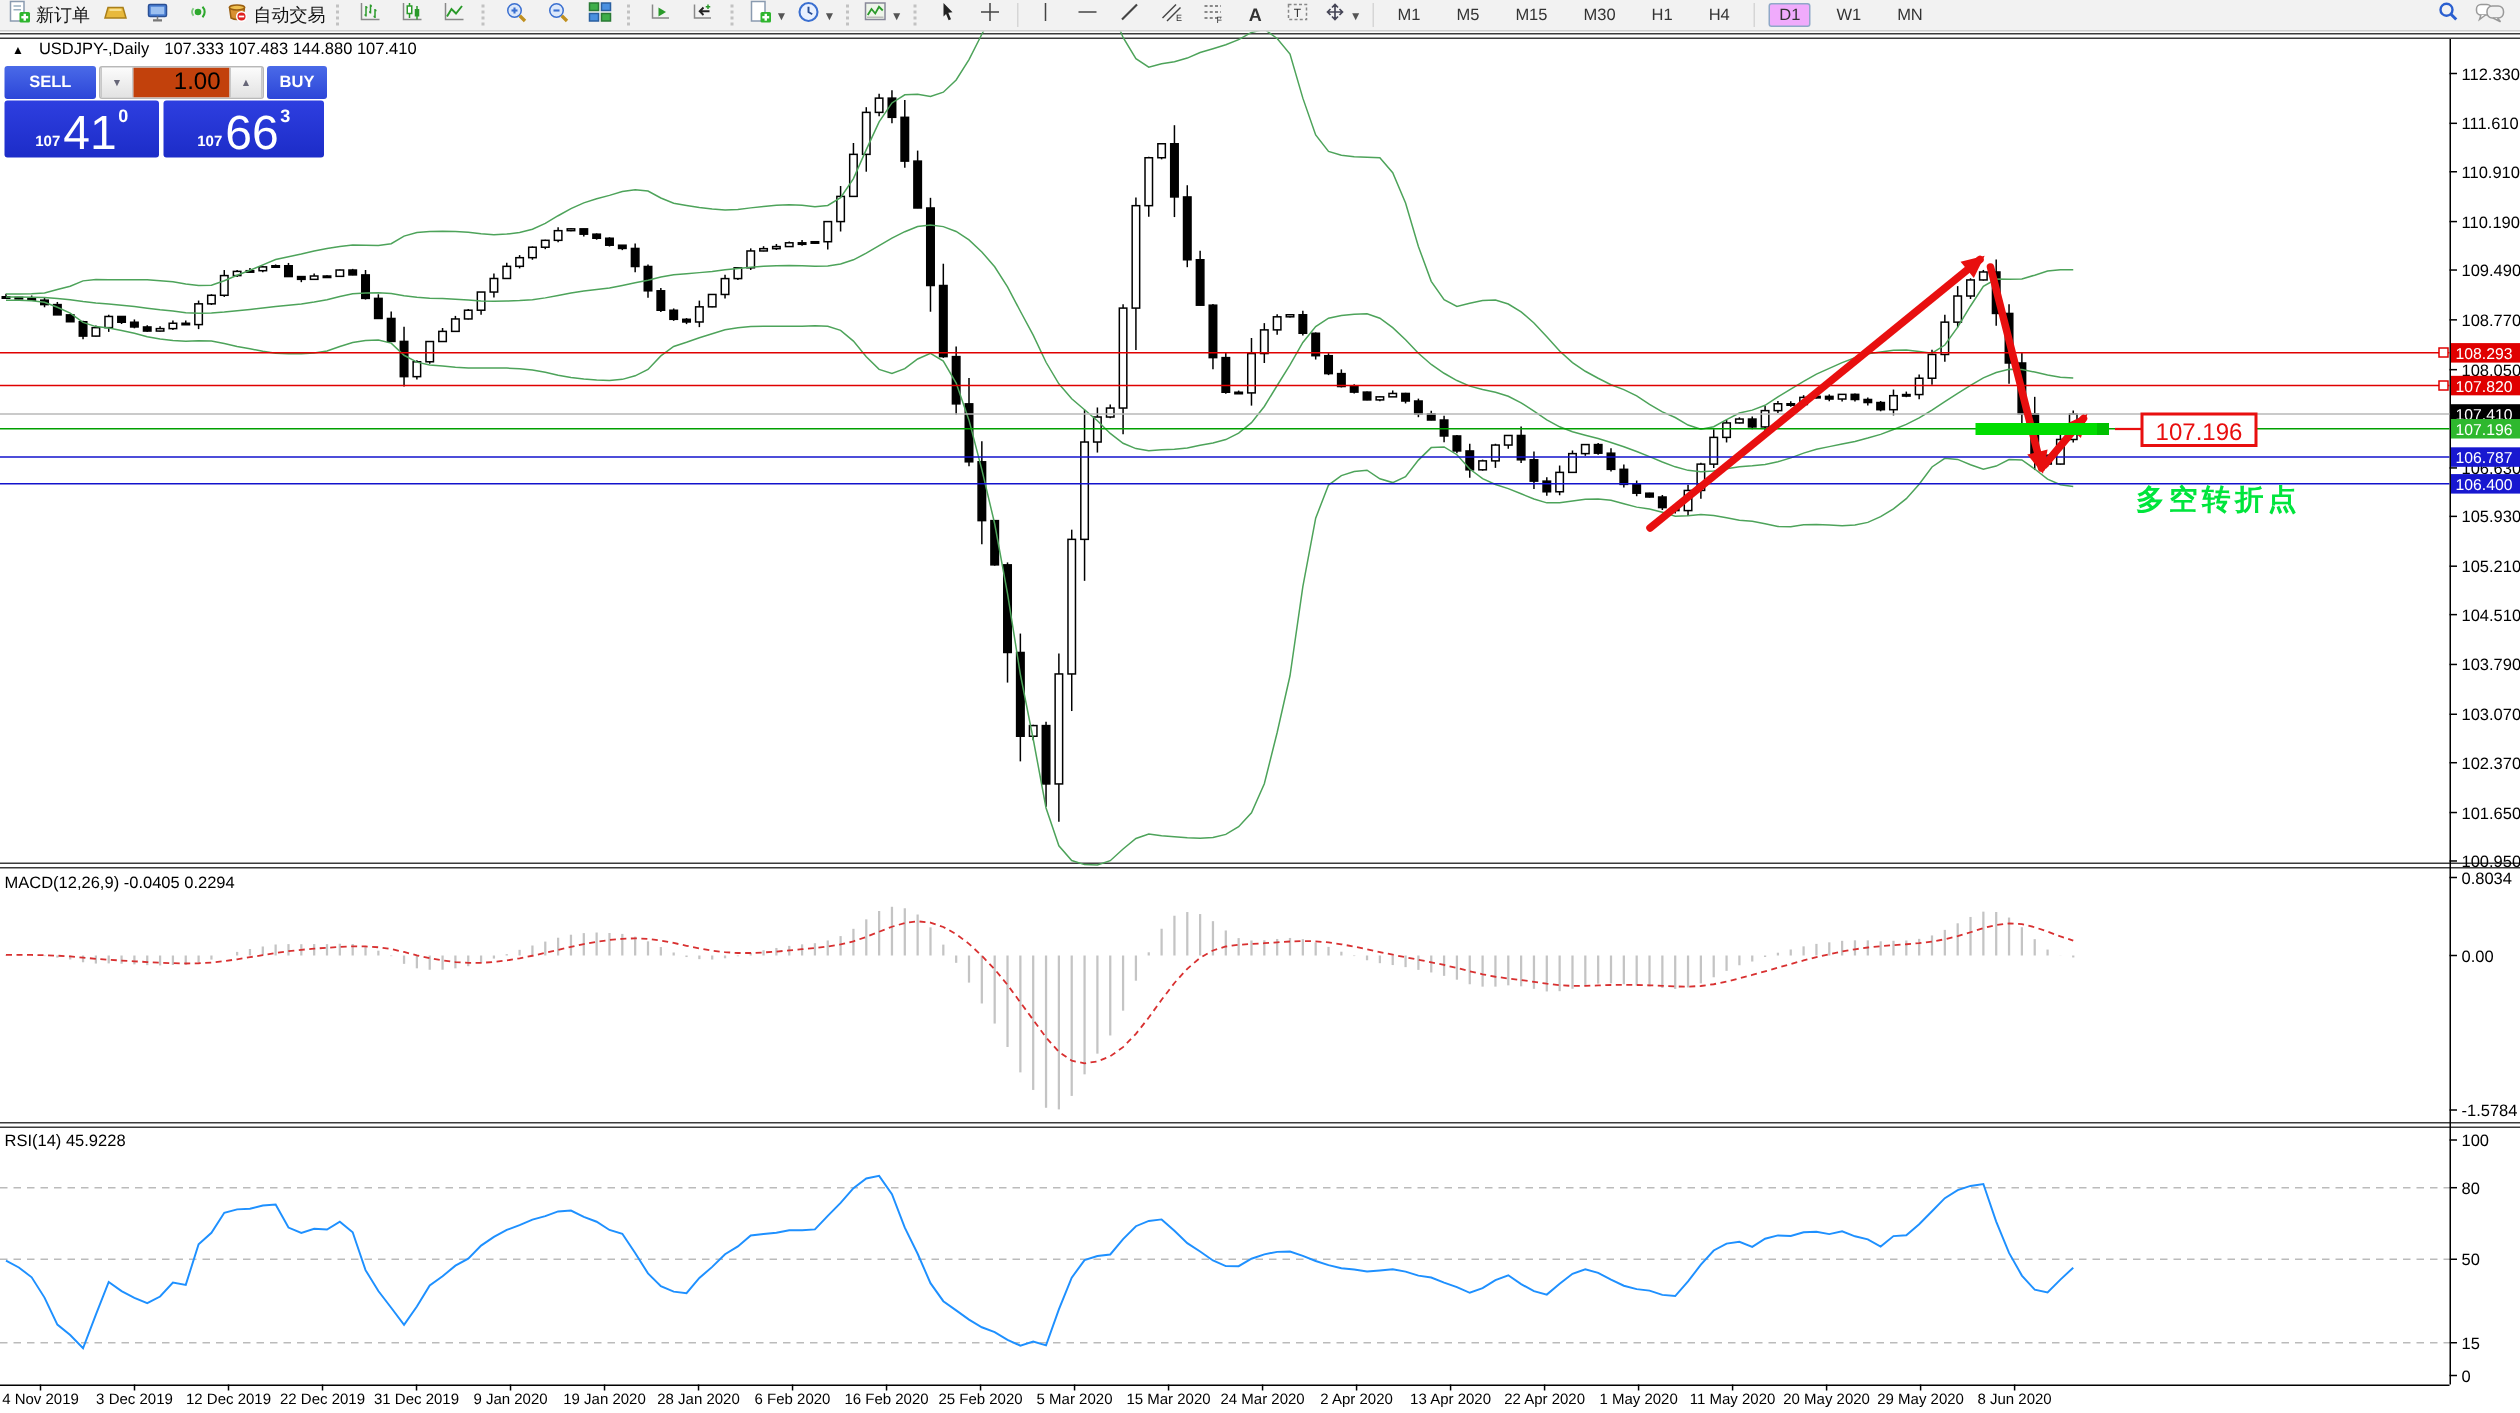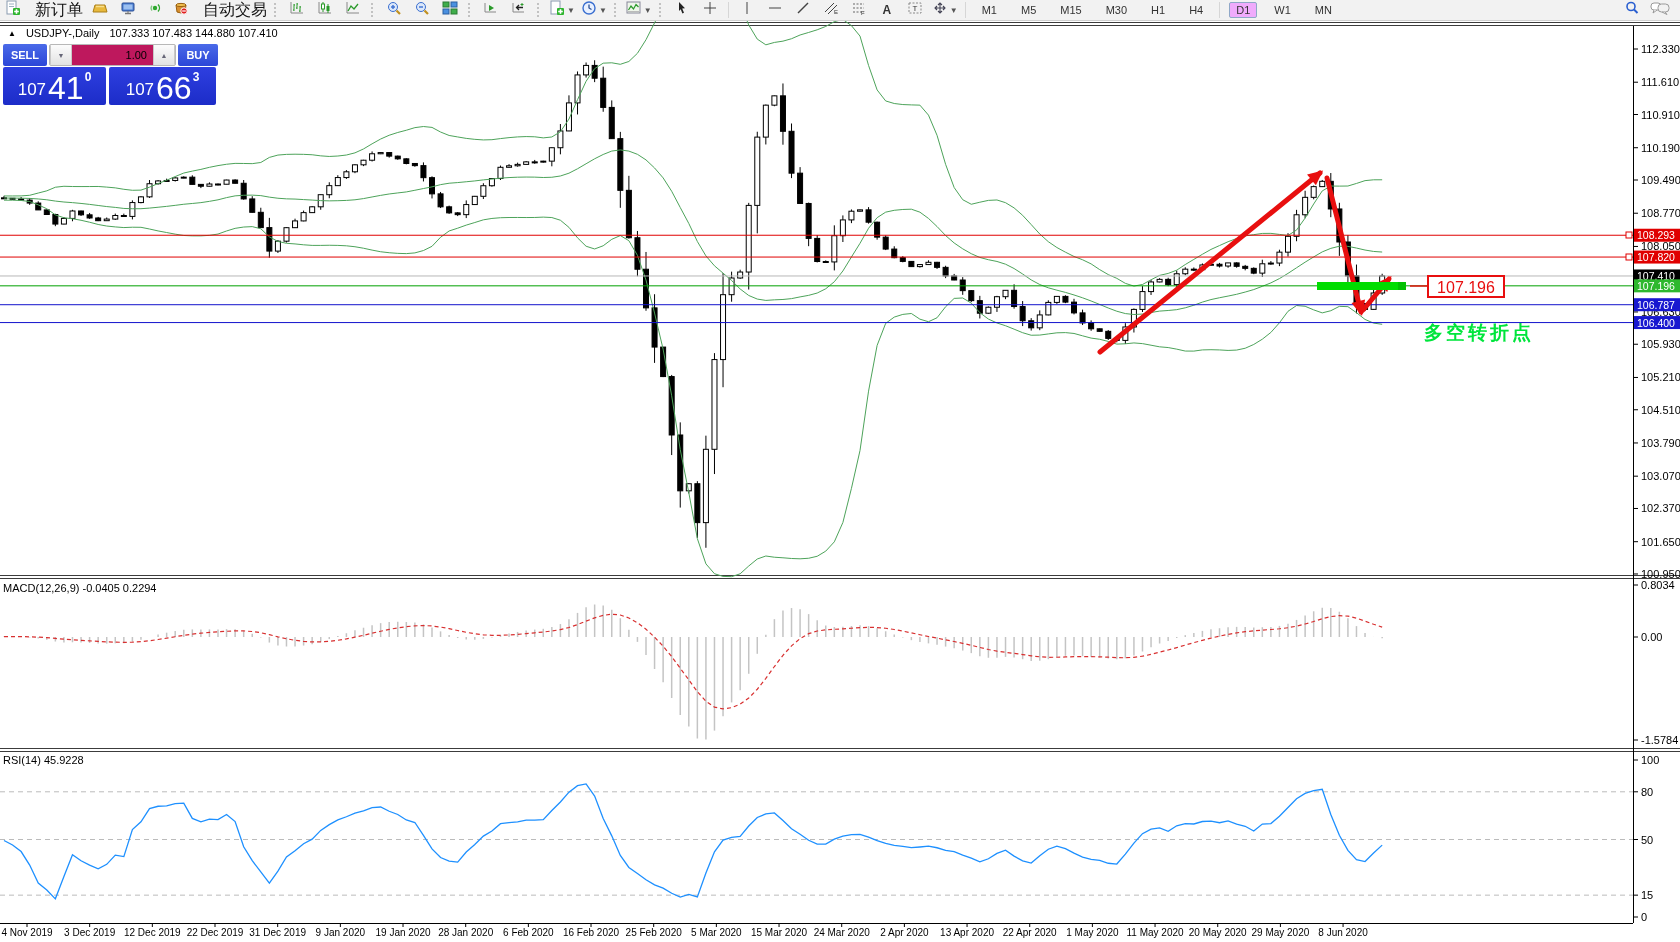--- a/index.html
+++ b/index.html
@@ -3,44 +3,44 @@
 <meta charset="utf-8">
 <style>
   html,body{margin:0;padding:0}
   body{width:1680px;height:942px;position:relative;overflow:hidden;background:#fff;
        font-family:"Liberation Sans","DejaVu Sans",sans-serif;}
   
   .toolbar{position:absolute;top:0;left:0;width:1680px;height:21px;background:#f2f2f2;
            border-bottom:1px solid #d0d0d0;display:flex;align-items:center;z-index:6;padding-left:2px;box-sizing:border-box}
   .tbtn{height:18px;min-width:22px;display:flex;align-items:center;justify-content:center;
         border:1px solid transparent;border-radius:2px;padding:0 2px;cursor:default}
-  .tbtn .lbl{font-size:16px;color:#111;margin-left:14px;white-space:nowrap}
+  .tbtn .lbl{font-size:12px;color:#111;margin-left:3px;white-space:nowrap}
   .dd{font-size:8px;color:#555;margin-left:2px}
   .grip{width:3px;height:14px;border-left:2px dotted #c2c2c2;margin:0 4px}
   .sep{width:1px;height:16px;background:#d6d6d6;margin:0 4px}
   .tf{font-size:11px;color:#333;padding:1px 6px;margin:0 5px;border:1px solid transparent;border-radius:2px}
   .tf.active{border-color:#8fa8c8;background:#f0abfc}
   .tb-right{margin-left:auto;display:flex;align-items:center;margin-right:6px}
   
   .chart-title{position:absolute;top:27px;left:8px;z-index:4;font-size:11px;color:#000;display:flex;gap:10px;align-items:center}
   .chart-title .tri{font-size:8px}
   
   .trade-panel{position:absolute;top:44px;left:3px;z-index:5;width:215px}
   .tp-row1{display:flex;height:22px}
-  .tp-btn{width:44px;background:linear-gradient(#4a6ae8,#2c46d8);color:#fff;font-size:11px;font-weight:bold;
+  .tp-btn{width:61px;background:linear-gradient(#4a6ae8,#2c46d8);color:#fff;font-size:11px;font-weight:bold;
           display:flex;align-items:center;justify-content:center;border-radius:2px}
   .tp-stepper{flex:1;display:flex;margin:0 2px;border:1px solid #b8b8b8;background:#efefef;border-radius:2px;overflow:hidden}
   .tp-step{width:20px;display:flex;align-items:center;justify-content:center;font-size:7px;color:#667;
            background:linear-gradient(#fcfcfc,#e2e2e2);border-right:1px solid #c8c8c8;border-left:1px solid #c8c8c8}
-  .tp-vol{flex:1;background:#be185d;font-size:11px;color:#000;display:flex;align-items:center;justify-content:flex-end;padding-right:6px}
+  .tp-vol{flex:1;background:#c2410c;font-size:16px;color:#000;display:flex;align-items:center;justify-content:flex-end;padding-right:6px}
   .tp-row2{display:flex;margin-top:1px;height:38px}
   .tp-quote{background:linear-gradient(#2e3fe0,#1c2cc8);color:#fff;display:flex;align-items:flex-end;justify-content:center;border-radius:2px}
   .tp-bid{width:103px;margin-right:3px}
   .tp-ask{width:107px}
-  .qpre{font-size:17px;font-weight:normal;margin:12px 2px 5px 0}
+  .qpre{font-size:10px;font-weight:bold;margin:12px 2px 5px 0}
   .qbig{font-size:32px;line-height:34px}
   .qsup{font-size:12px;font-weight:bold;margin:3px 0 0 1px;align-self:flex-start}
   svg#chart{position:absolute;top:0;left:0;z-index:1}
   text{font-family:"Liberation Sans","DejaVu Sans",sans-serif}
 </style>
 </head>
 <body>
 
 <div class="toolbar">
   <div class="tbtn">

